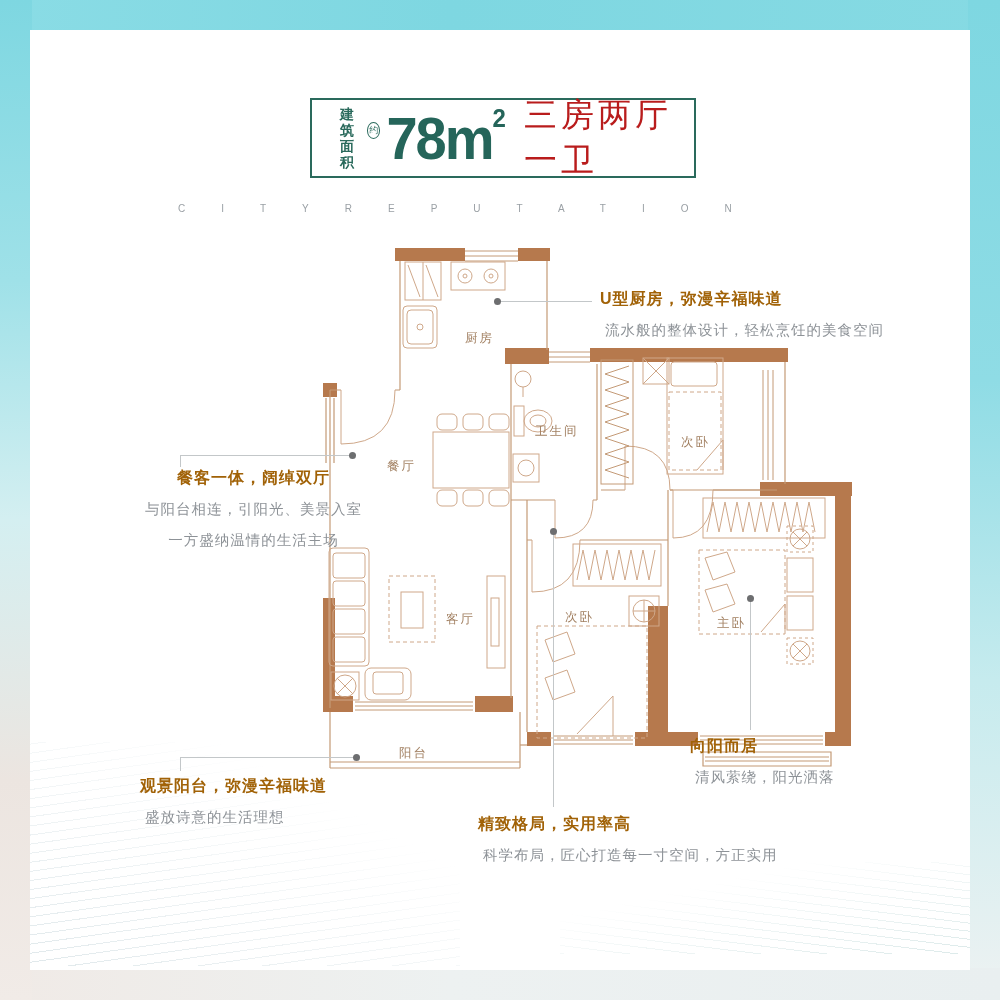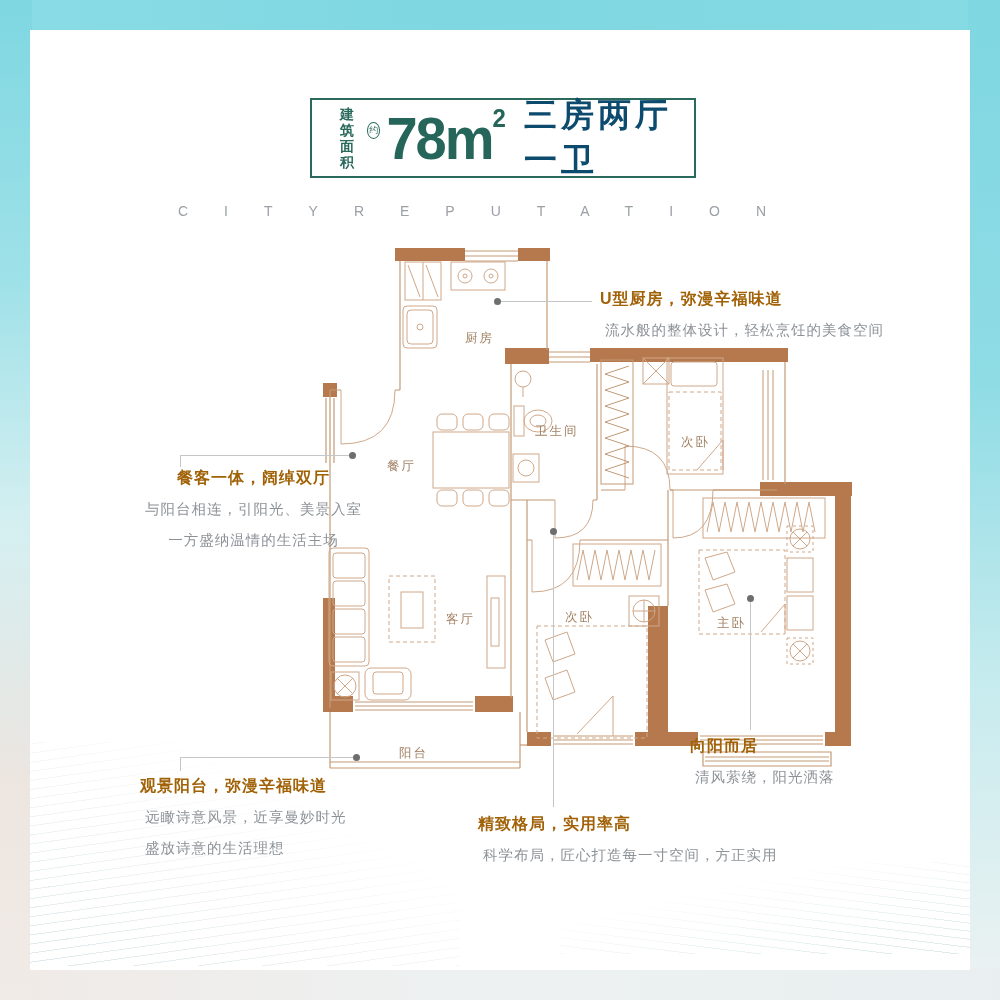--- a/index.html
+++ b/index.html
@@ -33,24 +33,24 @@
 
   
   .header-box{position:absolute;left:310px;top:98px;width:382px;height:76px;
     border:2px solid #2a6a5c;background:#ffffff;display:flex;align-items:center;justify-content:center;}
   .hdr-inner{display:flex;align-items:center;}
   .area-label{color:#2a6a5c;font-weight:bold;font-size:14px;line-height:16px;letter-spacing:1px;padding-left:28px;}
   .approx-badge{width:15px;height:15px;border:1px solid #2a6a5c;border-radius:50%;
     color:#2a6a5c;font-size:9px;line-height:15px;text-align:center;margin:-16px 6px 0 4px;}
   .area-value{color:#25655a;font-weight:700;font-size:56px;letter-spacing:-2px;transform:scaleY(1.06);}
   .area-exp{color:#25655a;font-weight:700;font-size:24px;vertical-align:30px;letter-spacing:0;}
-  .layout-title{color:#0c4a6e;font-size:33px;font-weight:700;letter-spacing:4px;margin-left:18px;}
-
-  
-  .watermark{position:absolute;left:178px;top:203px;color:#9aa0a5;font-size:14px;
+  .layout-title{color:#b91c1c;font-size:33px;font-weight:400;letter-spacing:4px;margin-left:18px;}
+
+  
+  .watermark{position:absolute;left:178px;top:203px;color:#9aa0a5;font-size:10px;
     letter-spacing:36px;white-space:nowrap;font-weight:500;}
 
   
   .plan{position:absolute;left:315px;top:248px;width:540px;height:530px;}
 
   
   .callout{position:absolute;}
   .callout .title{color:#a16207;font-size:16px;font-weight:bold;letter-spacing:1px;margin:0 0 7px 0;}
   .callout .desc{color:#8d9297;font-size:14.5px;line-height:26px;letter-spacing:1px;margin:5px;}
   .leader{position:absolute;background:#c3c7c9;}
@@ -267,21 +267,20 @@
 </div>
 
 <div class="callout" style="left:140px;top:468px;text-align:center;">
   <p class="title">餐客一体，阔绰双厅</p>
   <p class="desc">与阳台相连，引阳光、美景入室</p>
   <p class="desc">一方盛纳温情的生活主场</p>
 </div>
 
 <div class="callout" style="left:140px;top:776px;">
   <p class="title">观景阳台，弥漫辛福味道</p>
-  <p class="desc">远瞰诗意风景，近享曼妙时光</p>
   <p class="desc">盛放诗意的生活理想</p>
 </div>
 
 <div class="callout" style="left:478px;top:814px;">
   <p class="title">精致格局，实用率高</p>
   <p class="desc">科学布局，匠心打造每一寸空间，方正实用</p>
 </div>
 
 <div class="callout" style="left:690px;top:736px;">
   <p class="title">向阳而居</p>

